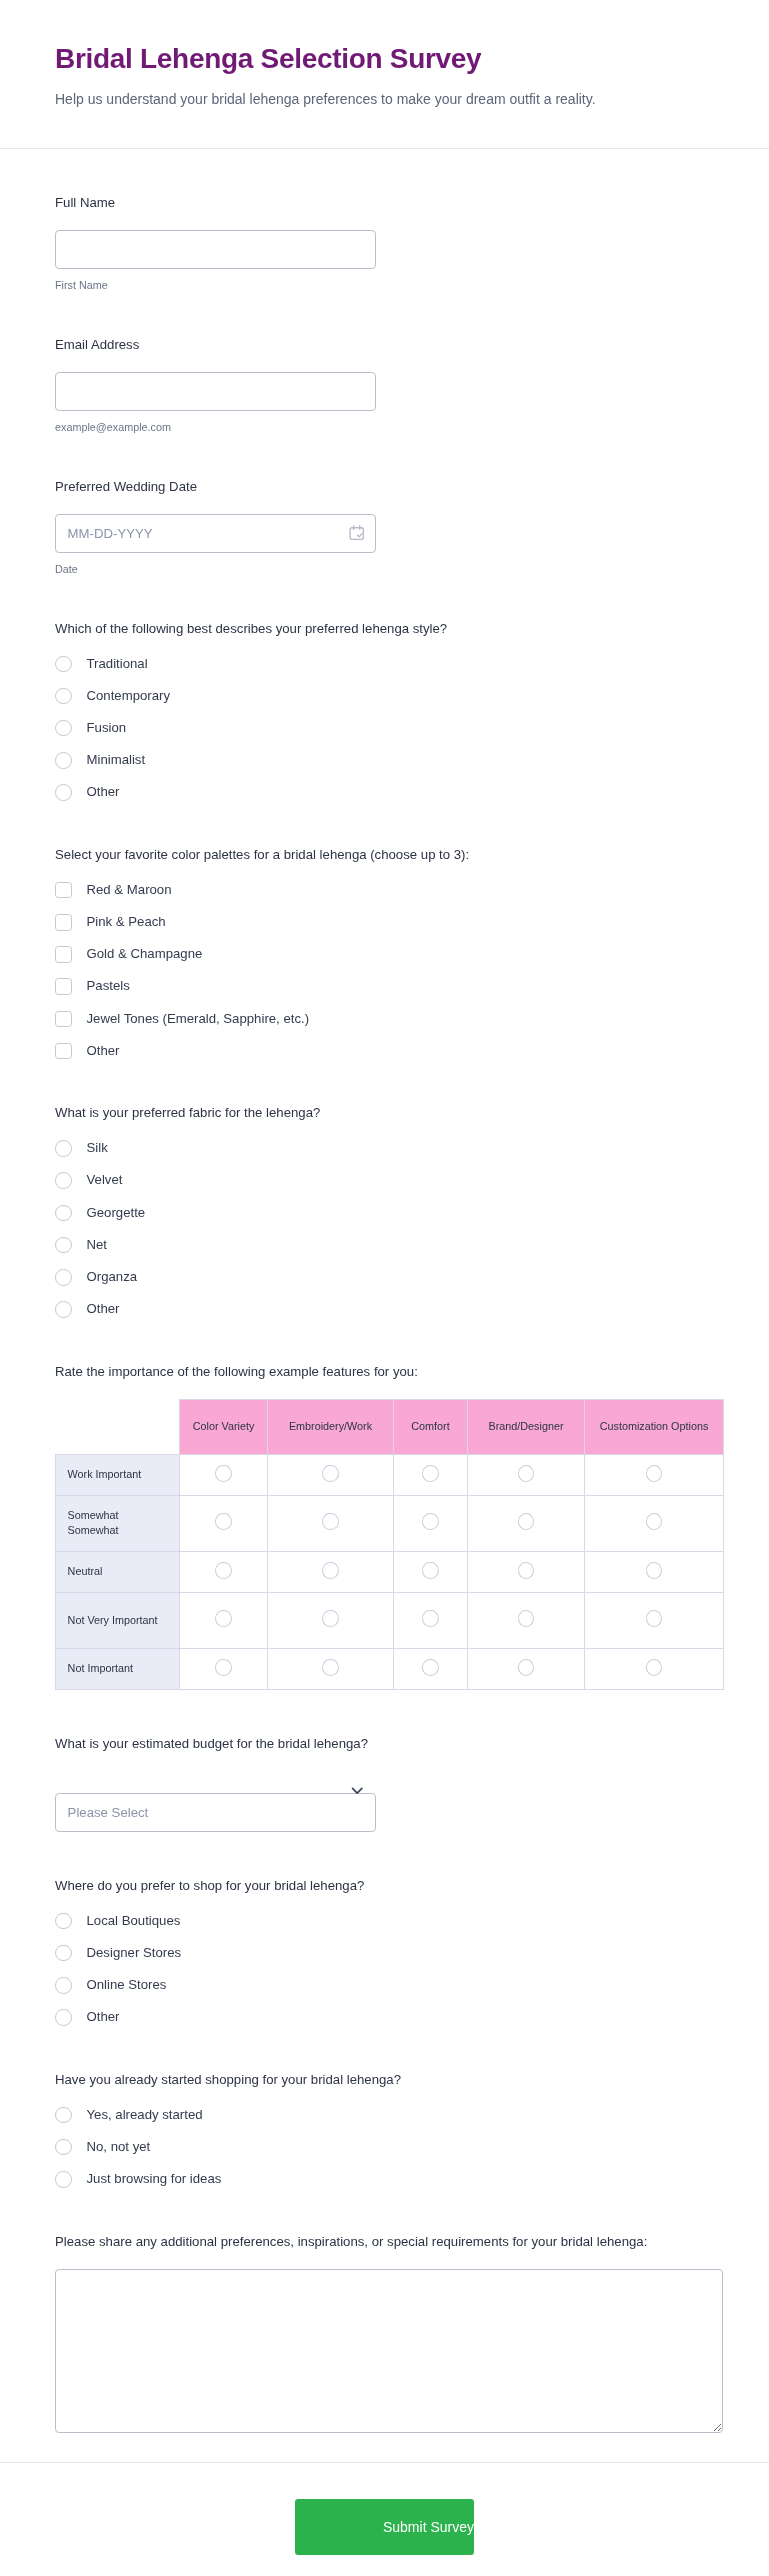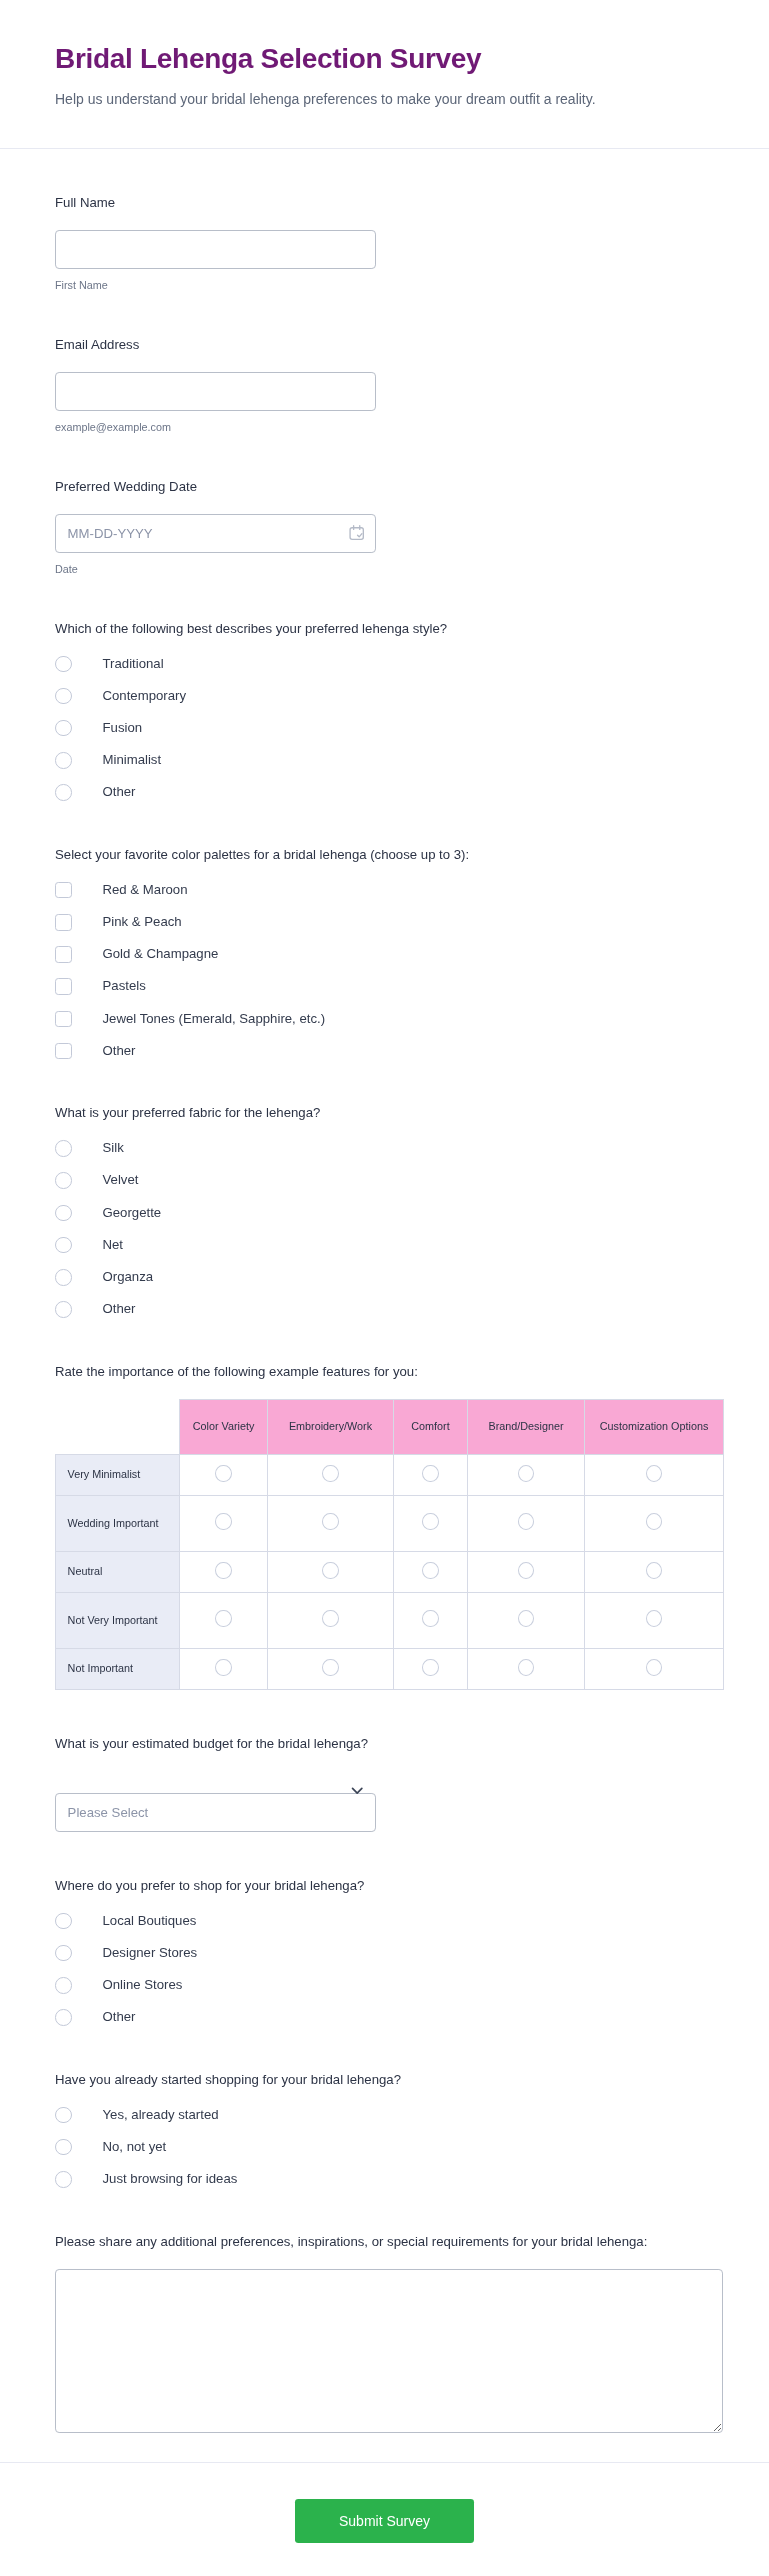--- a/index.html
+++ b/index.html
@@ -67,21 +67,21 @@
 
   .input-wrap { position: relative; width: 321px; display: inline-block; }
   .input-wrap .date-input { width: 100%; padding-right: 36px; }
   .cal-icon {
     position: absolute; right: 10.8px; top: 10.8px; width: 17.4px; height: 17.4px;
     cursor: pointer;
   }
 
   
   .option-row {
-    display: flex; align-items: center; gap: 31px;
+    display: flex; align-items: center; gap: 15px;
     margin-bottom: 15.7px; cursor: pointer; width: fit-content;
   }
   .option-row:last-child { margin-bottom: 0; }
   .radio-circle {
     width: 16.5px; height: 16.5px; flex: 0 0 16.5px;
     border: 1.2px solid #c3c9d8; border-radius: 50%;
     background: #fff; display: inline-block;
   }
   .checkbox-square {
     width: 16.5px; height: 16.5px; flex: 0 0 16.5px;
@@ -134,25 +134,26 @@
     width: 668px; height: 164px;
     border: 0.8px solid #b8bec9; border-radius: 4.1px;
     font-family: inherit; font-size: 13.2px; color: #2c3345;
     padding: 10px 11.6px; resize: both; outline: none;
   }
 
   
   .form-footer { border-top: 0.8px solid #e7e9f2; padding: 36px 0 42px; }
   .submit-btn {
     display: block; margin: 0 auto;
-    width: 179px; height: 44px;
+    width: 179px; height: 56px;
     background: #2bb24c; color: #ffffff;
     border: none; border-radius: 3.3px;
     font-family: inherit; font-size: 14px; font-weight: 500;
     cursor: pointer;
+    text-align: right;
   }
 </style>
 </head>
 <body>
 
 <div class="page">
 
   <header class="form-header">
     <h1 class="form-title">Bridal Lehenga Selection Survey</h1>
     <p class="form-subtitle">Help us understand your bridal lehenga preferences to make your dream outfit a reality.</p>
@@ -288,29 +289,29 @@
             <th class="blank"></th>
             <th>Color Variety</th>
             <th>Embroidery/Work</th>
             <th>Comfort</th>
             <th>Brand/Designer</th>
             <th>Customization Options</th>
           </tr>
         </thead>
         <tbody>
           <tr class="row-h50">
-            <th>Very Minimalist</th>
+            <th>Work Important</th>
             <td><span class="m-radio"></span></td>
             <td><span class="m-radio"></span></td>
             <td><span class="m-radio"></span></td>
             <td><span class="m-radio"></span></td>
             <td><span class="m-radio"></span></td>
           </tr>
           <tr class="row-h68">
-            <th>Wedding Important</th>
+            <th>Somewhat Somewhat</th>
             <td><span class="m-radio"></span></td>
             <td><span class="m-radio"></span></td>
             <td><span class="m-radio"></span></td>
             <td><span class="m-radio"></span></td>
             <td><span class="m-radio"></span></td>
           </tr>
           <tr class="row-h50">
             <th>Neutral</th>
             <td><span class="m-radio"></span></td>
             <td><span class="m-radio"></span></td>

